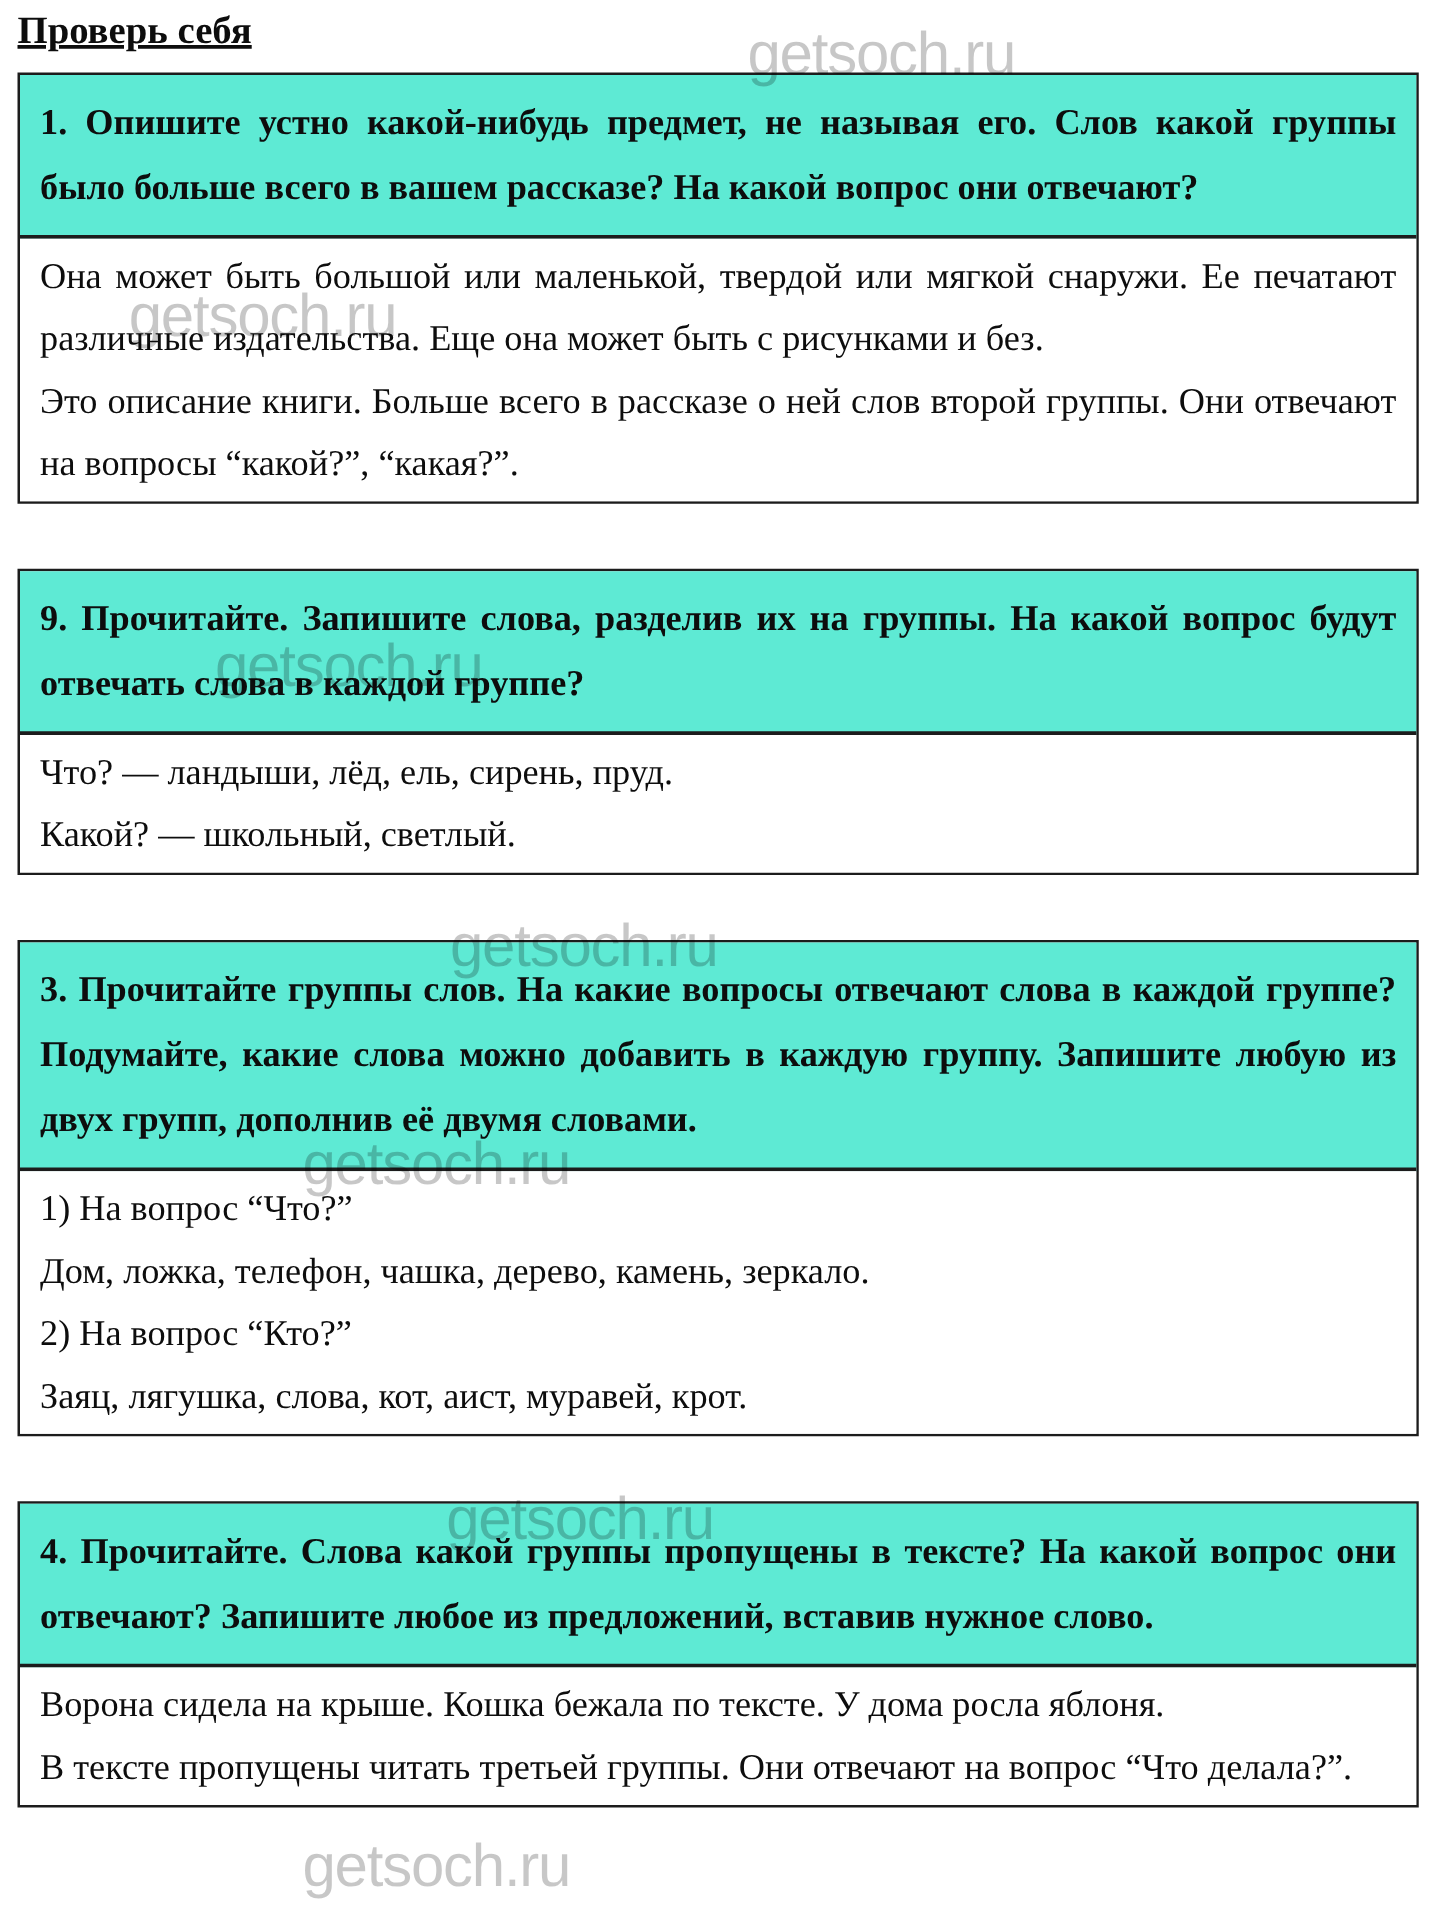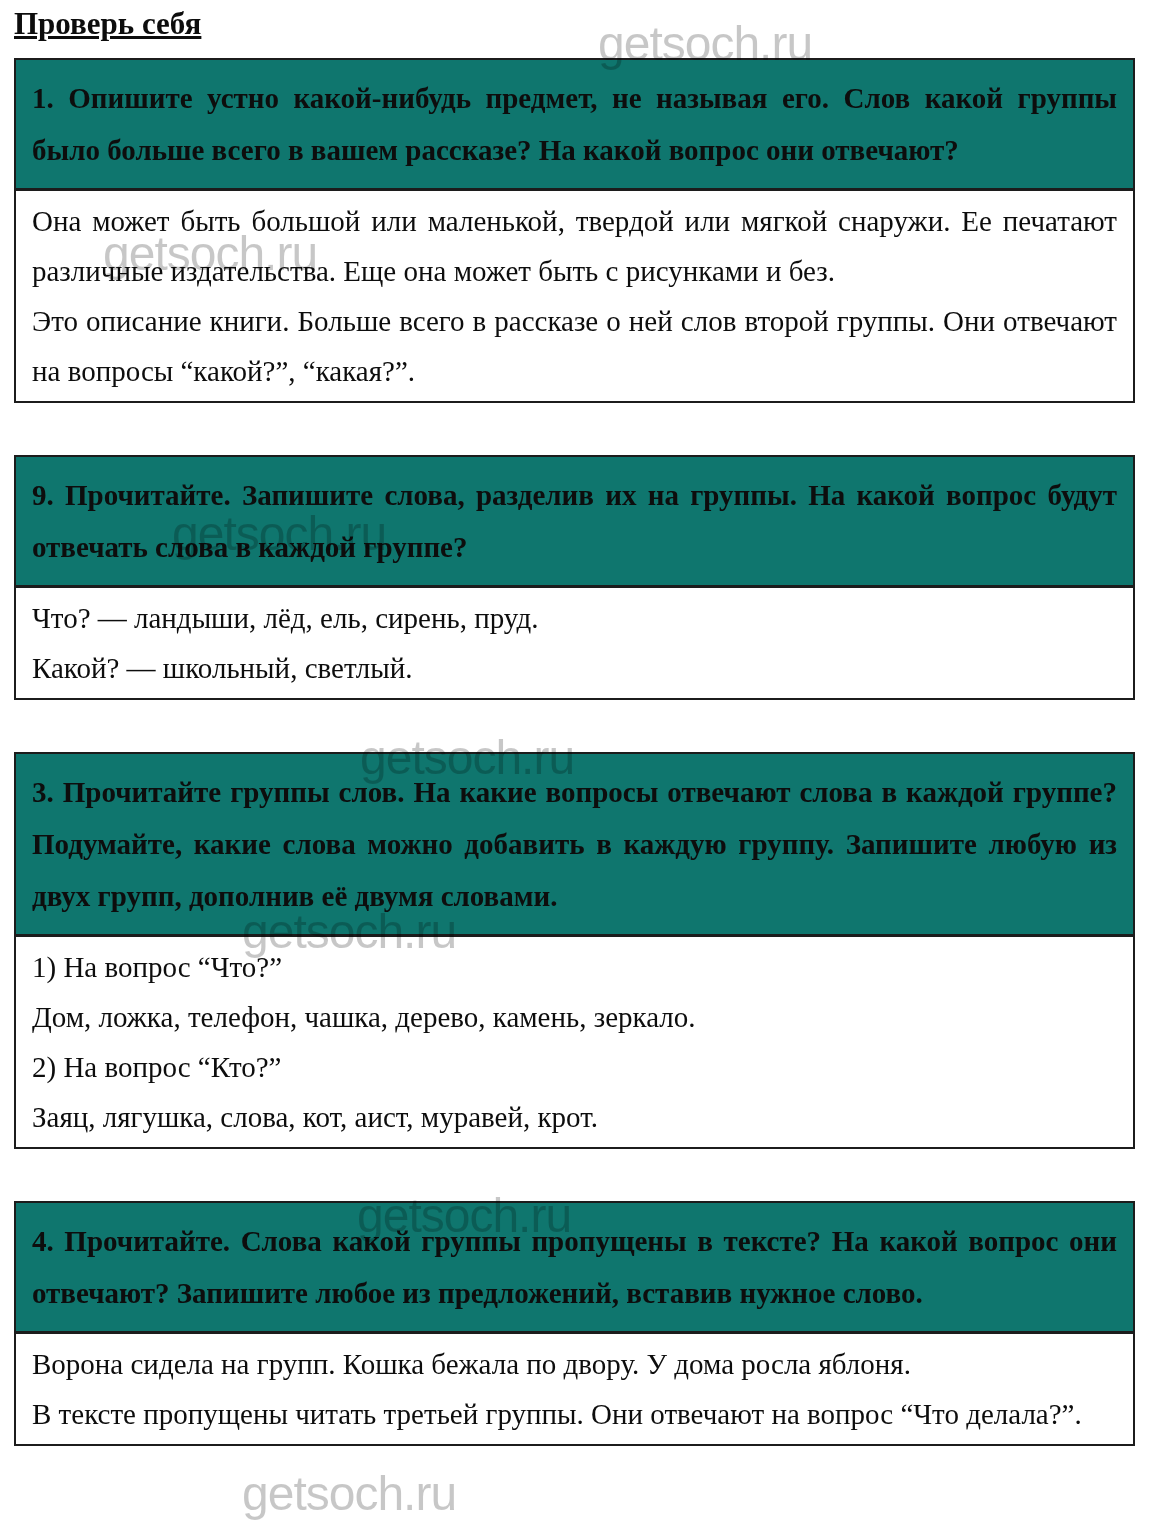--- a/index.html
+++ b/index.html
@@ -23,21 +23,21 @@
     text-decoration: underline;
   }
   .task {
     margin: 0 14px;
     border: 2px solid #1c1c1c;
     background: #ffffff;
   }
   .task.first { margin-top: 16px; }
   .task.spaced { margin-top: 52px; }
   .question-box {
-    background: #0f766e;
+    background: #5eead4;
     border-bottom: 3px solid #1c1c1c;
     padding: 12px 16px;
   }
   .question-box p {
     margin: 0;
     font-size: 29px;
     font-weight: bold;
     line-height: 52px;
     text-align: justify;
   }
@@ -105,21 +105,21 @@
     <p>2) На вопрос “Кто?”</p>
     <p>Заяц, лягушка, слова, кот, аист, муравей, крот.</p>
   </div>
 </section>
 
 <section class="task spaced">
   <div class="question-box">
     <p>4. Прочитайте. Слова какой группы пропущены в тексте? На какой вопрос они отвечают? Запишите любое из предложений, вставив нужное слово.</p>
   </div>
   <div class="answer-box">
-    <p>Ворона сидела на групп. Кошка бежала по двору. У дома росла яблоня.</p>
+    <p>Ворона сидела на крыше. Кошка бежала по тексте. У дома росла яблоня.</p>
     <p>В тексте пропущены читать третьей группы. Они отвечают на вопрос “Что делала?”.</p>
   </div>
 </section>
 
 <span class="watermark wm1">getsoch.ru</span>
 <span class="watermark wm2">getsoch.ru</span>
 <span class="watermark wm3">getsoch.ru</span>
 <span class="watermark wm4">getsoch.ru</span>
 <span class="watermark wm5">getsoch.ru</span>
 <span class="watermark wm6">getsoch.ru</span>

